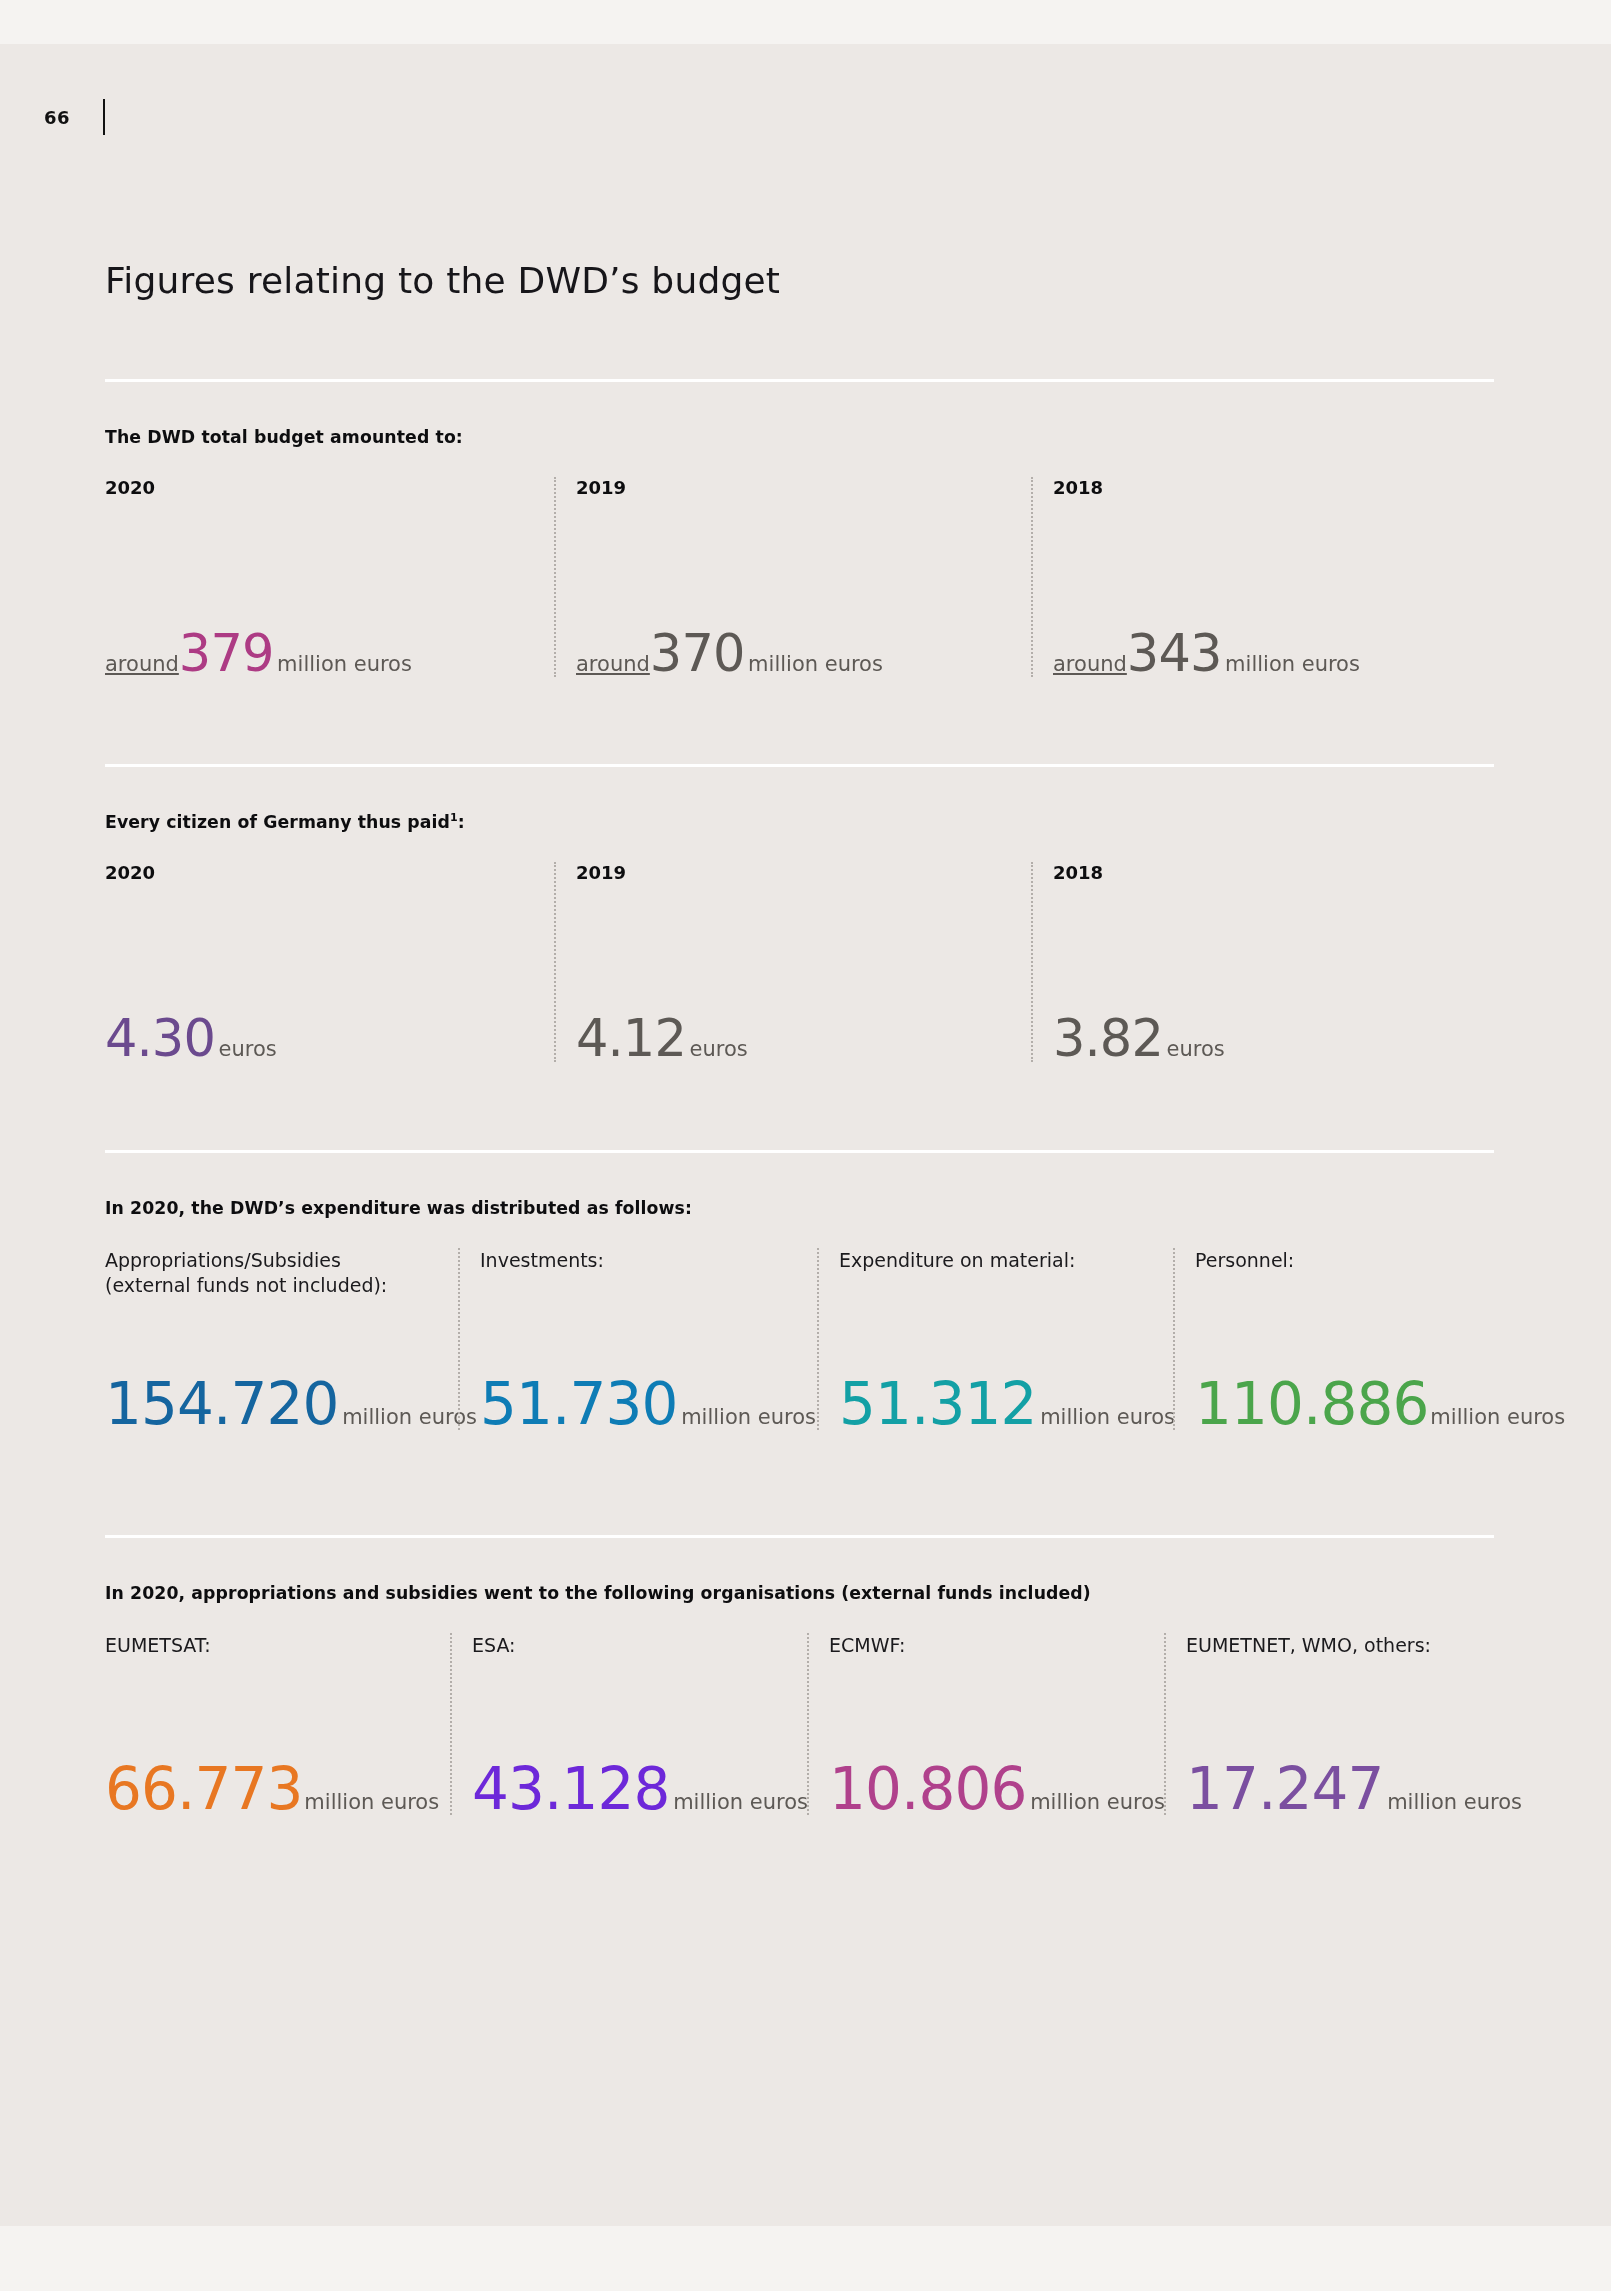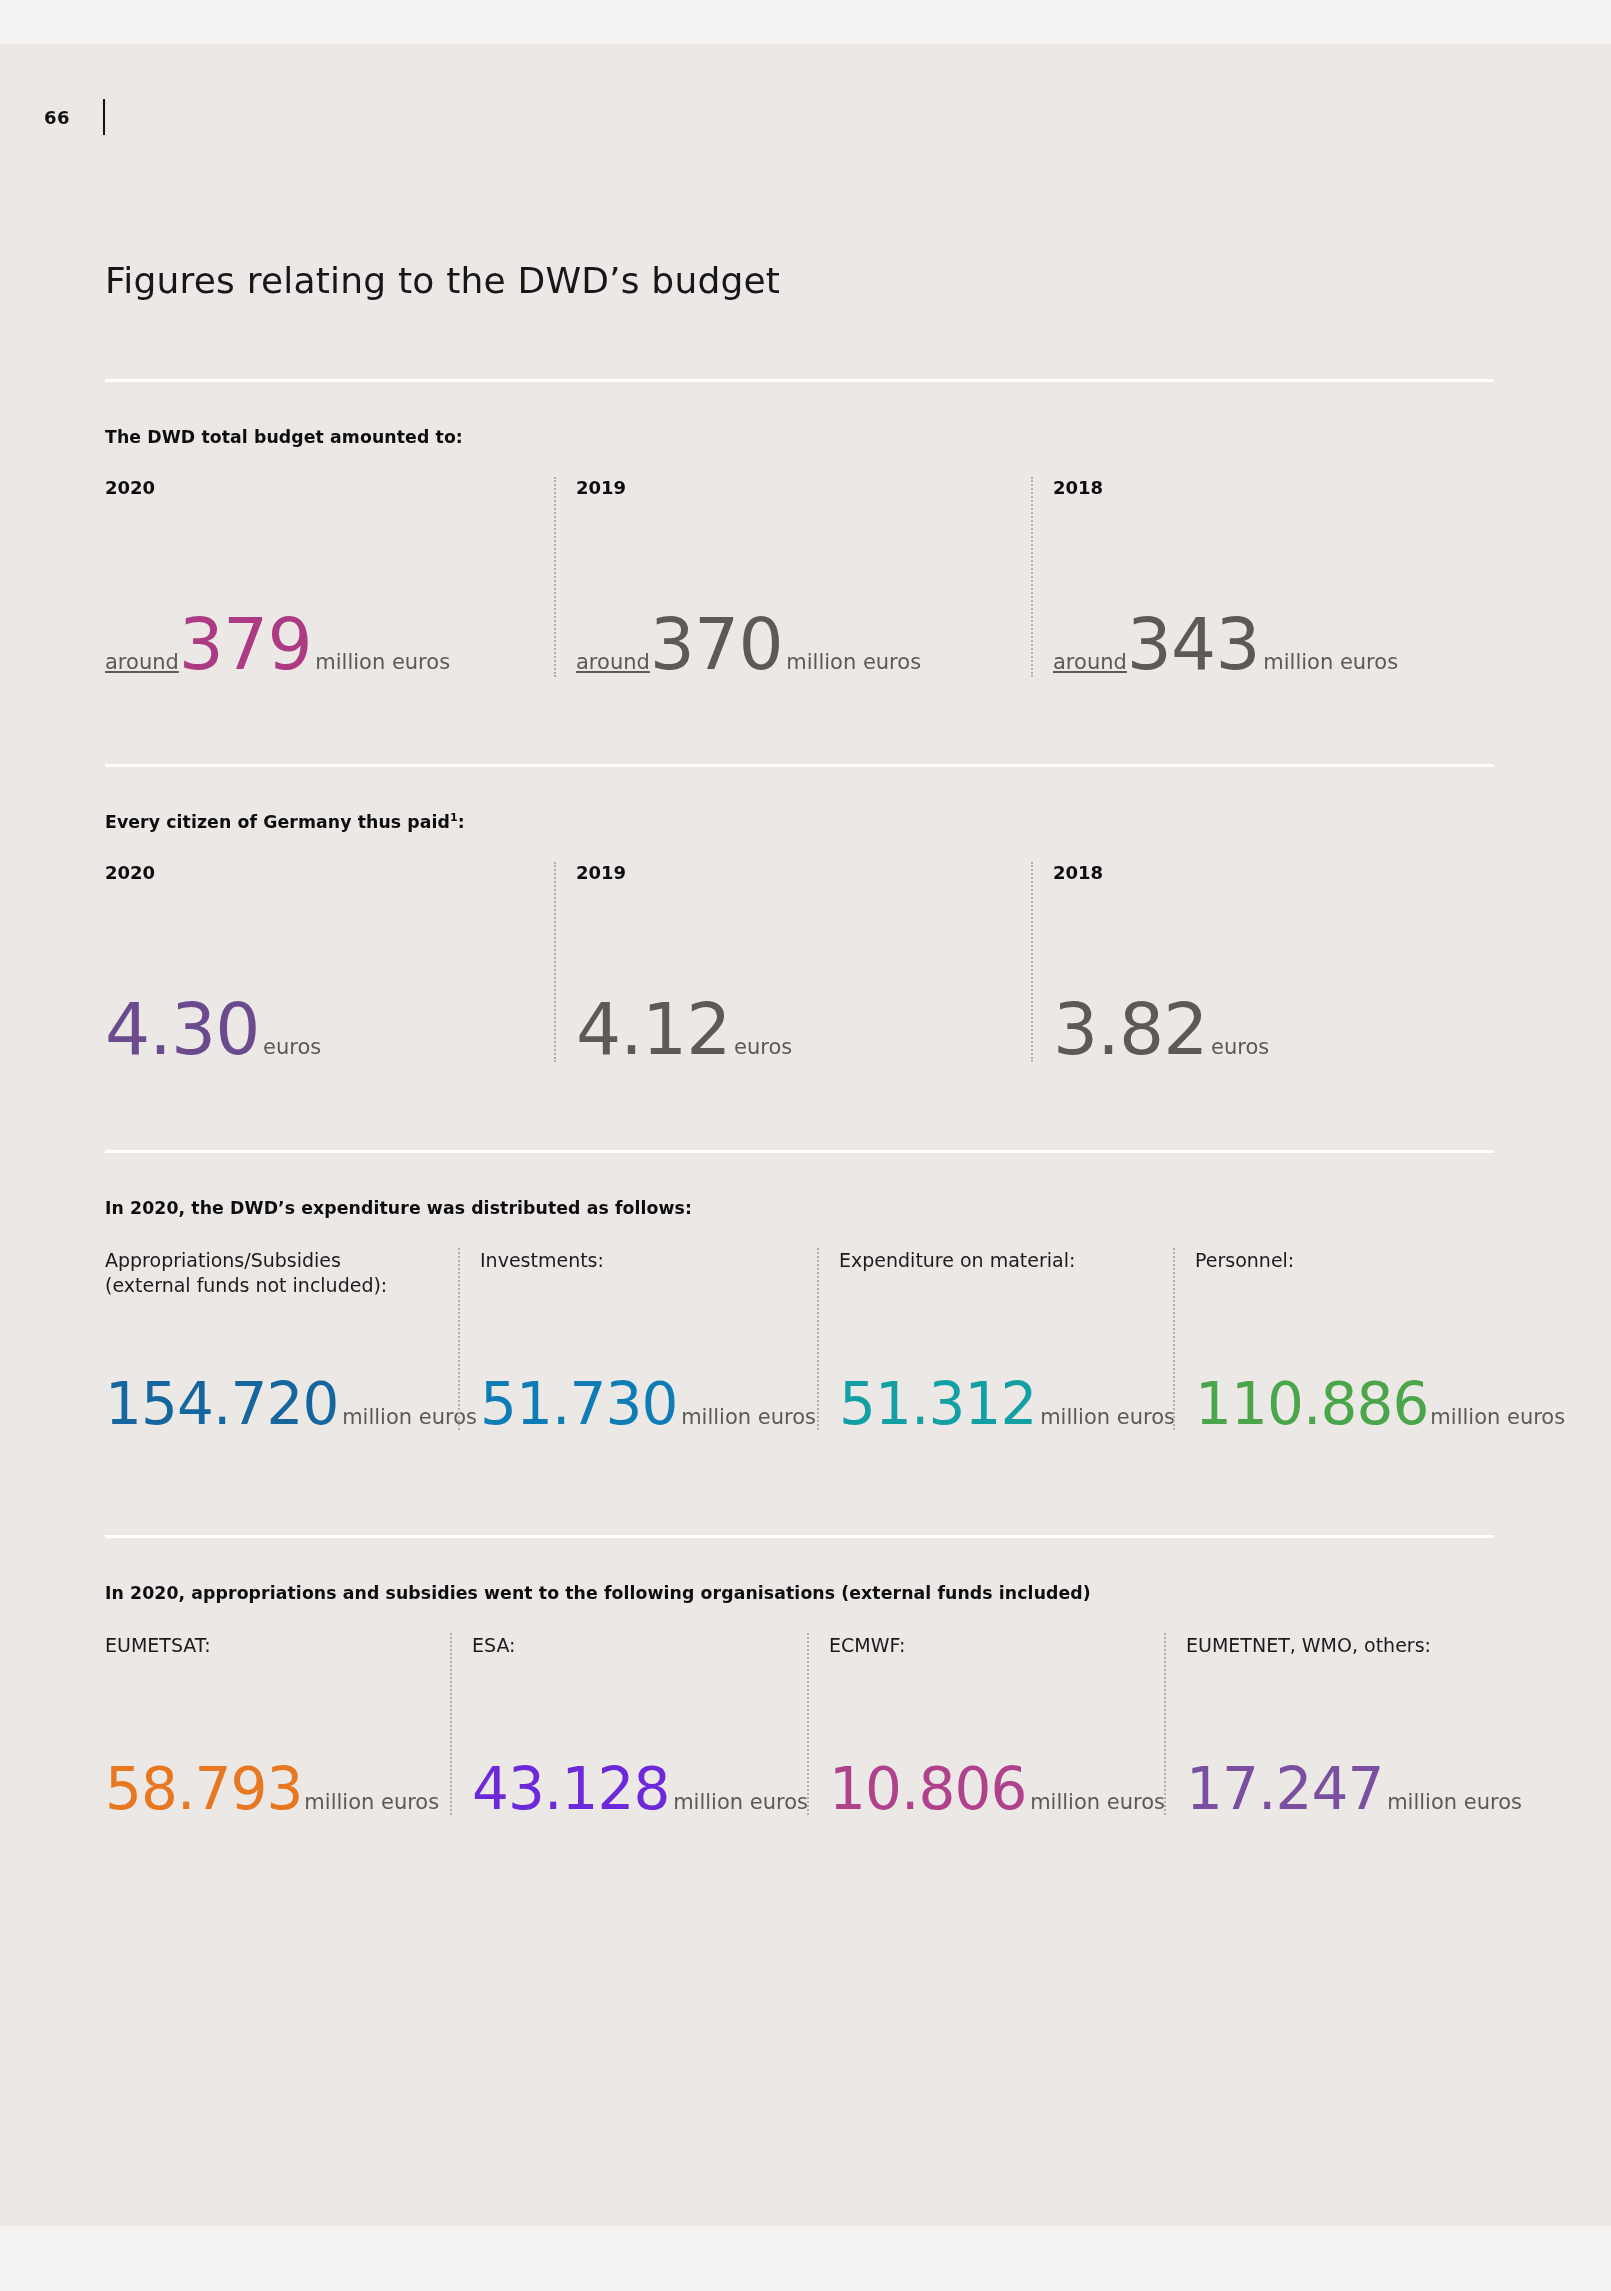--- a/index.html
+++ b/index.html
@@ -153,21 +153,21 @@
   }
   .col.nosep .valline { left: 0; }
 
   .prefix {
     font-size: 21px;
     color: #5d5955;
     font-weight: 400;
     text-decoration: underline;
   }
   .bignum {
-    font-size: 71px;
+    font-size: 51px;
     font-weight: 400;
     line-height: 0.9;
     letter-spacing: -0.9px;
   }
   .bignum.med {
     font-size: 58px;
   }
   .unit {
     font-size: 21px;
     color: #5d5955;
@@ -349,21 +349,21 @@
     <div class="section" style="top:1491px;">
       <div class="hrule"></div>
       <div class="section-head">In 2020, appropriations and subsidies went to the following organisations (external funds included)</div>
 
       <div class="cols" style="top:98px; height:182px;">
 
         <div class="col nosep" style="left:0px; width:327px; height:182px;">
           <div class="col-inner">
             <div class="col-label-reg">EUMETSAT:</div>
             <div class="valline">
-              <span class="bignum med" style="color:#e87722;">58.793</span>
+              <span class="bignum med" style="color:#e87722;">66.773</span>
               <span class="unit tight">million euros</span>
             </div>
           </div>
         </div>
 
         <div class="col sep" style="left:345px; width:359px; height:182px;">
           <div class="col-inner">
             <div class="col-label-reg">ESA:</div>
             <div class="valline">
               <span class="bignum med" style="color:#6d28d9;">43.128</span>

